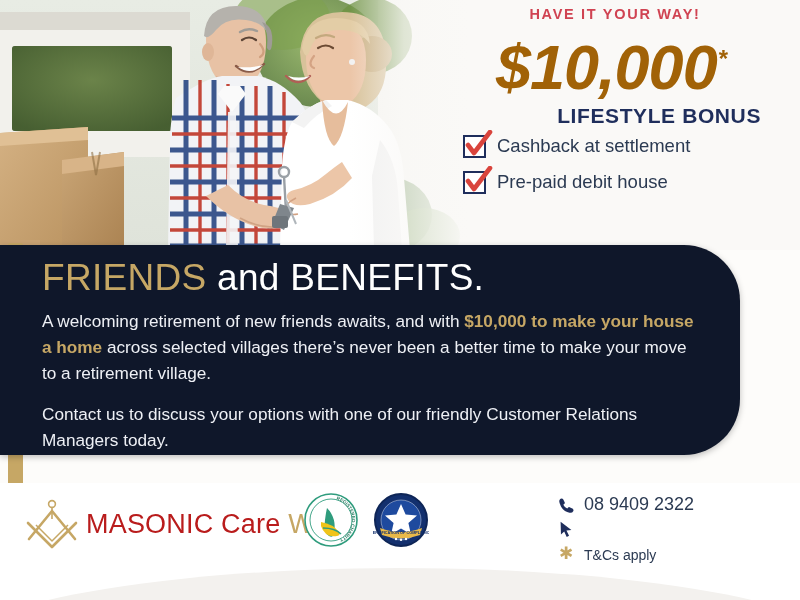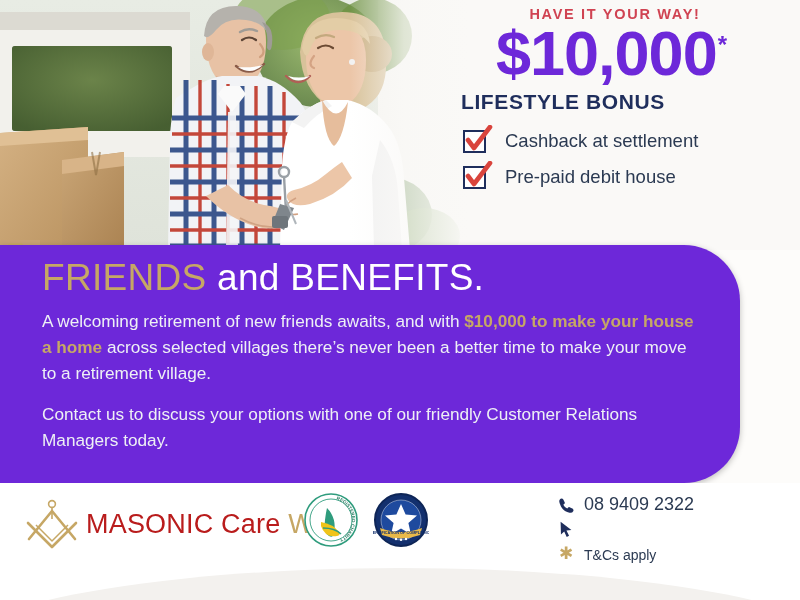--- a/index.html
+++ b/index.html
@@ -25,53 +25,53 @@
     background:#faf9f7;
   }
 
   
   .promo{position:absolute;left:455px;top:6px;width:345px;}
   .promo-kicker{
     color:#d04352;font-size:14.5px;font-weight:bold;letter-spacing:1.7px;
     text-align:center;width:300px;margin-left:10px;
   }
   .promo-amount{
-    color:#6d28d9;font-size:63px;font-weight:bold;letter-spacing:-1px;
+    color:#a16207;font-size:63px;font-weight:bold;letter-spacing:-1px;
     text-align:center;width:300px;margin-left:6px;line-height:.95;
-    position:relative;margin-top:2px;
+    position:relative;margin-top:16px;font-style:italic;
   }
   .promo-amount .star{
     font-size:24px;vertical-align:super;line-height:0;margin-left:1px;
   }
   .promo-sub{
     color:#1f2e5c;font-size:21px;font-weight:bold;letter-spacing:.6px;
-    text-align:left;width:300px;margin-left:6px;margin-top:6px;
+    text-align:right;width:300px;margin-left:6px;margin-top:6px;
   }
 
   
   .checklist{position:absolute;left:463px;top:130px;}
-  .check-row{display:flex;align-items:flex-start;height:32px;margin-bottom:4px;gap:8px;}
+  .check-row{display:flex;align-items:center;height:32px;margin-bottom:4px;}
   .cbox{position:relative;width:23px;height:23px;flex:0 0 23px;margin-right:11px;}
   .cbox .sq{
     position:absolute;left:0;top:0;width:19px;height:19px;
     border:2.5px solid #1f2e5c;background:#ffffff;
   }
   .cbox svg{position:absolute;left:0;top:-5px;width:30px;height:30px;}
   .check-label{color:#2b3a52;font-size:18.5px;white-space:nowrap;}
 
   
   .gold-stripe{
     position:absolute;left:8px;top:243px;width:15px;height:248px;
     background:#c6a765;border-radius:2px;
   }
 
   
   .panel{
-    position:absolute;left:0;top:245px;width:740px;height:238px;
-    background:#6d28d9;
+    position:absolute;left:0;top:245px;width:740px;height:210px;
+    background:#0f172a;
     border-top-right-radius:56px;border-bottom-right-radius:56px;
     box-shadow:0 2px 6px rgba(0,0,0,.25);
   }
   .panel-inner{position:absolute;left:42px;top:13px;width:660px;}
   .panel-title{font-size:37px;line-height:1.1;white-space:nowrap;margin-bottom:9px;}
   .panel-title .t-gold{color:#c6a765;font-weight:normal;letter-spacing:.3px;}
   .panel-title .t-white{color:#ffffff;font-weight:normal;letter-spacing:.3px;}
   .panel-p{
     color:#eef0f5;font-size:17.2px;line-height:1.52;margin:0 0 15px 0;
     max-width:658px;

